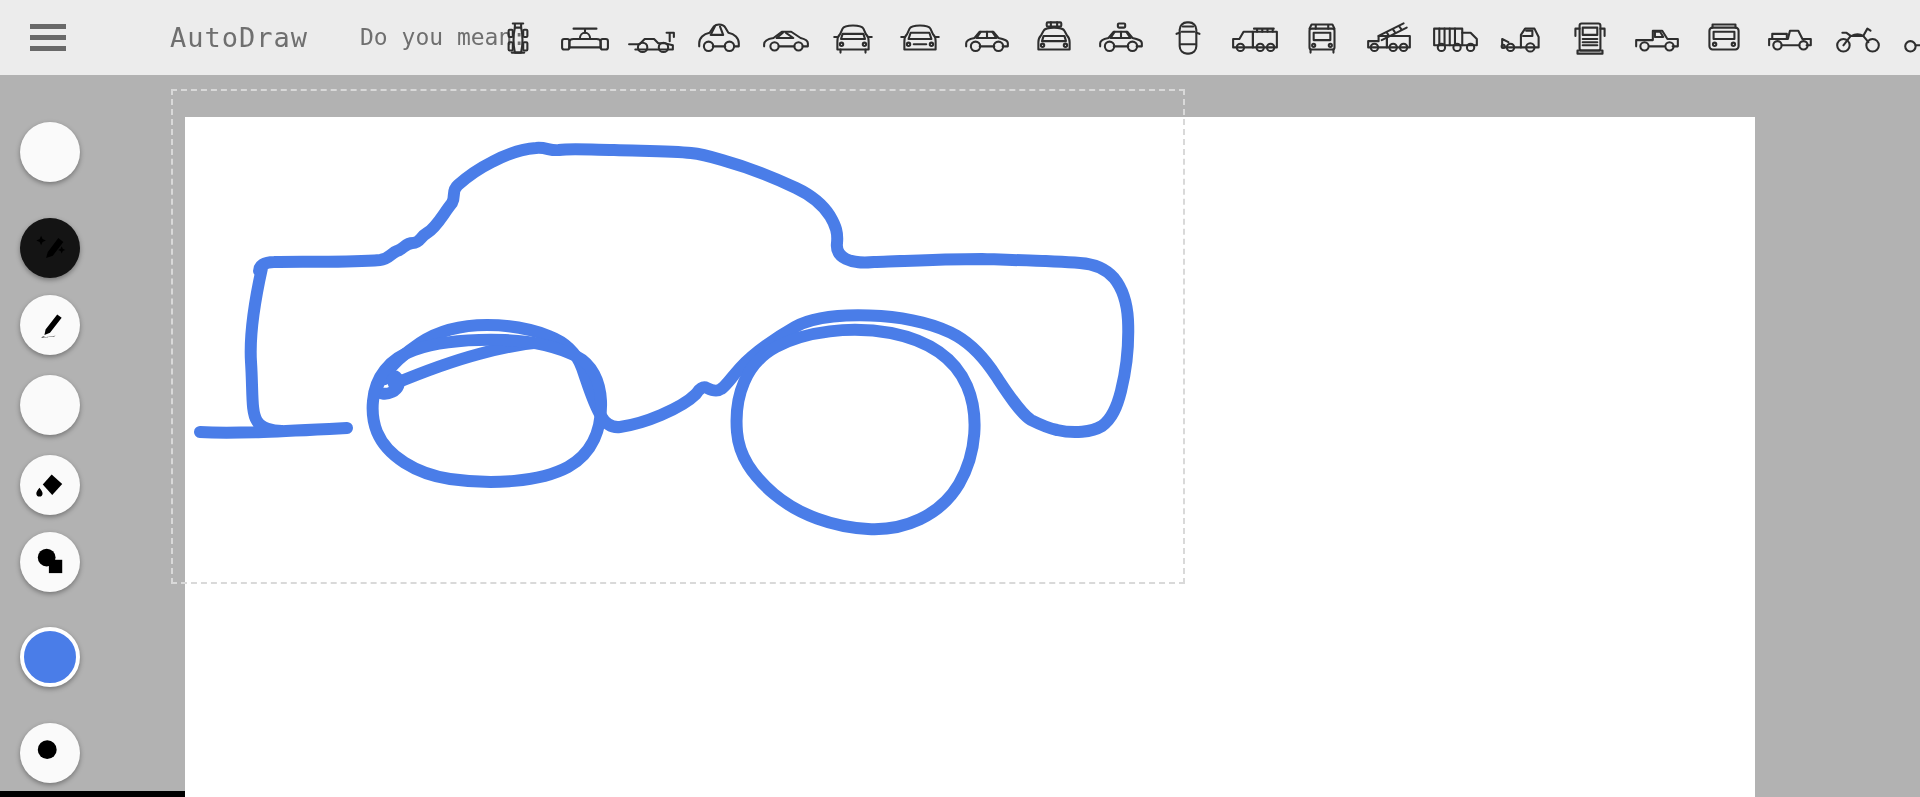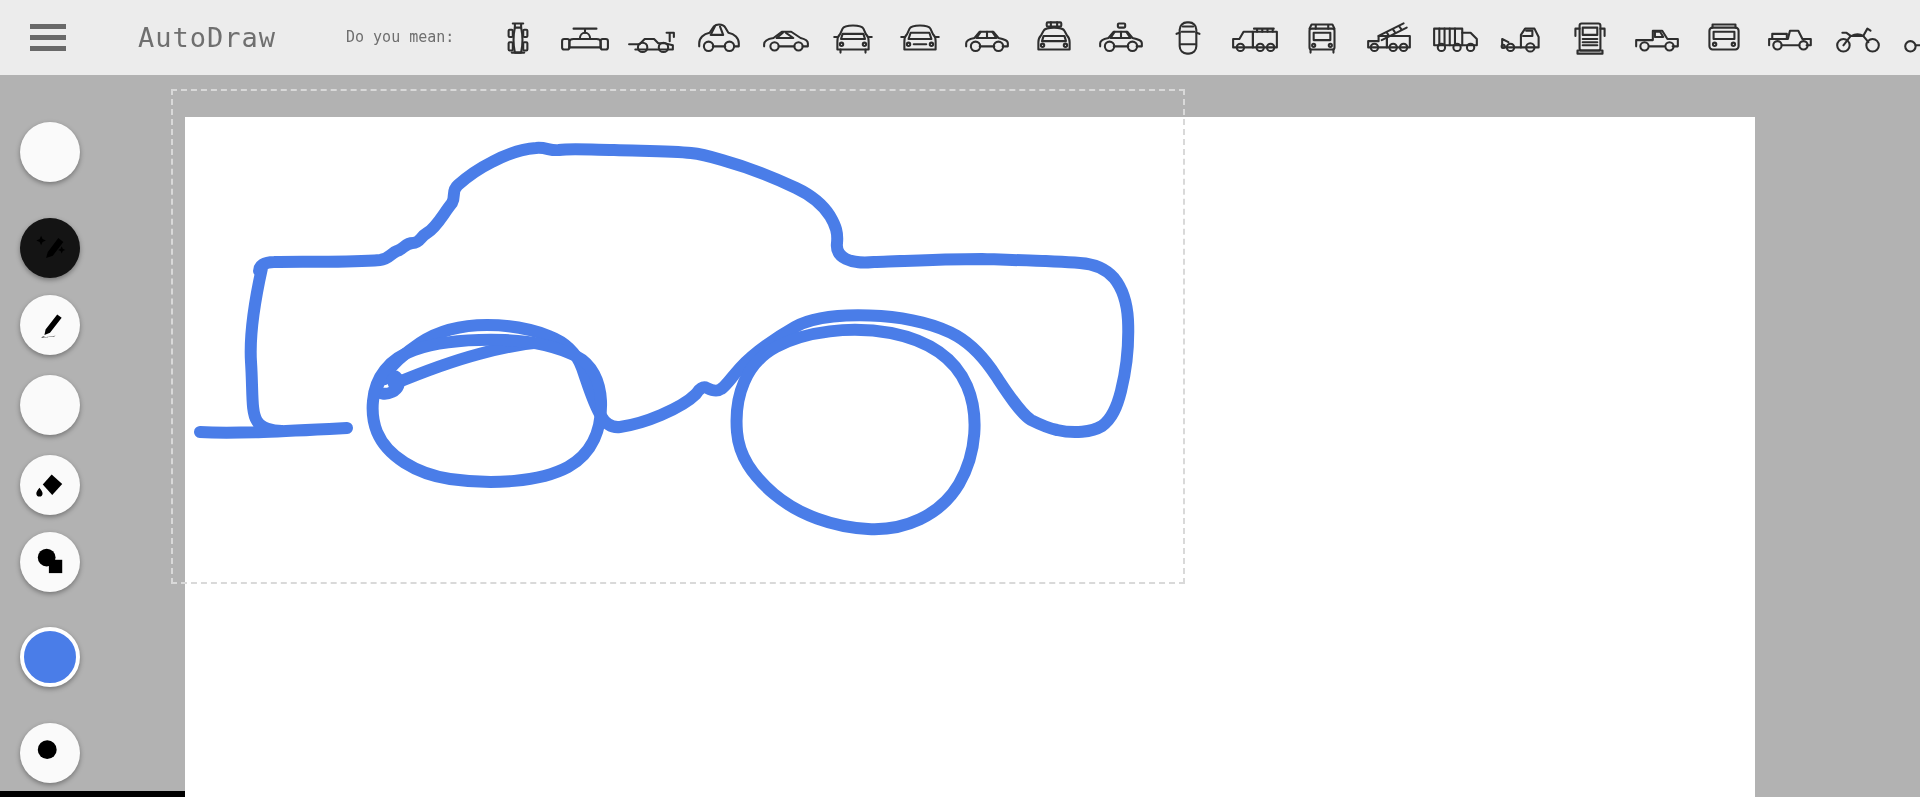--- a/index.html
+++ b/index.html
@@ -3,24 +3,24 @@
 <meta charset="utf-8">
 <style>
   * { margin:0; padding:0; box-sizing:border-box; }
   html,body { width:1920px; height:797px; overflow:hidden; }
   body { position:relative; background:#b2b2b2; font-family:"DejaVu Sans Mono", monospace; }
 
   
   .header { position:absolute; left:0; top:0; width:1920px; height:75px; background:#ececec; z-index:30; }
   .hamburger { position:absolute; left:30px; top:24px; width:36px; height:27px; cursor:pointer; }
   .hamburger span { display:block; width:36px; height:5px; background:#696969; margin-bottom:6px; }
-  .app-title { position:absolute; left:138px; top:0; height:95px; line-height:75px;
+  .app-title { position:absolute; left:170px; top:0; height:95px; line-height:75px;
                font-size:27px; letter-spacing:1px; color:#6f6f6f; }
-  .suggest-label { position:absolute; left:346px; top:0; height:75px; line-height:75px;
-                   font-size:15px; color:#6f6f6f; }
+  .suggest-label { position:absolute; left:360px; top:0; height:75px; line-height:75px;
+                   font-size:23px; color:#6f6f6f; }
   .suggest-strip { position:absolute; left:484px; top:0; height:75px; display:flex; align-items:center; }
   .suggest-slot { width:67px; height:75px; display:flex; align-items:center; justify-content:center;
                   cursor:pointer; flex:0 0 67px; }
   .suggest-slot svg { width:50px; height:38px; }
   .veh { stroke:#2e2e2e; fill:none; stroke-width:2; stroke-linecap:round; stroke-linejoin:round; }
 
   
   .tool-btn { position:absolute; left:20px; width:60px; height:60px; border-radius:50%;
               background:#fafafa; box-shadow:0 2px 5px rgba(0,0,0,.35); z-index:40; cursor:pointer;
               display:flex; align-items:center; justify-content:center; }

